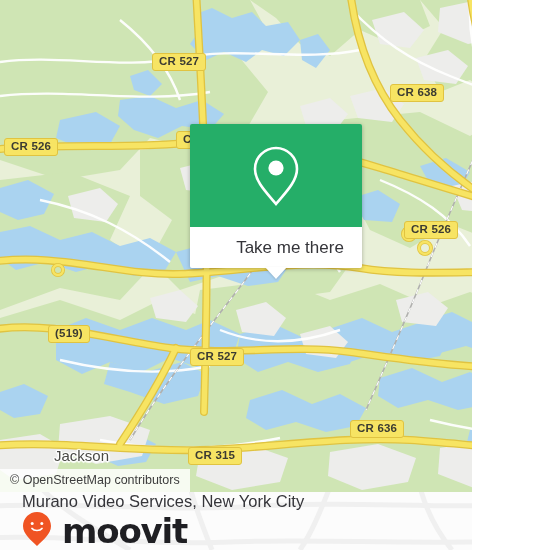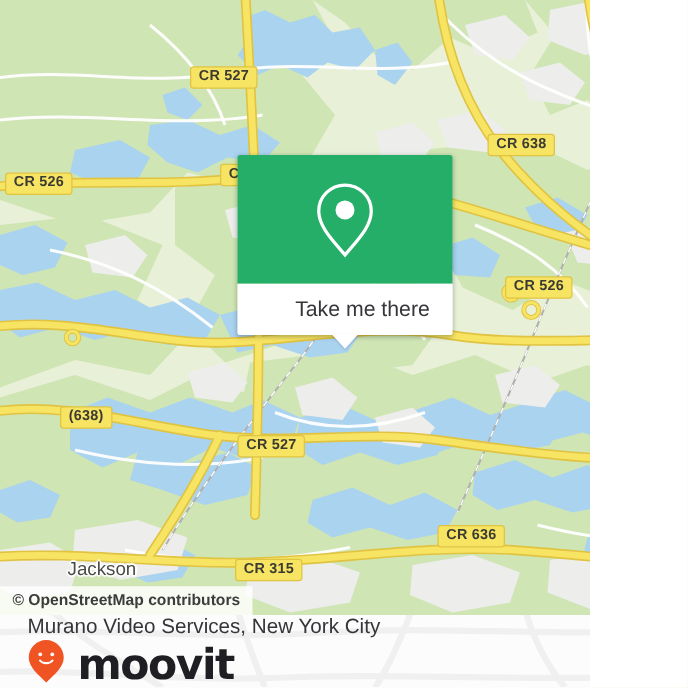--- a/index.html
+++ b/index.html
@@ -63,21 +63,20 @@
   #attribution {
     position: absolute;
     left: 0;
     bottom: 0;
     background: rgba(255,255,255,0.82);
     color: #3c3c3c;
     font-size: 12.5px;
     font-family: "Liberation Sans", sans-serif;
     padding: 4px 10px 5px 10px;
     white-space: nowrap;
-    font-weight: bold;
   }
 
   
   #info-card {
     position: absolute;
     left: 190px;
     top: 124px;
     width: 172px;
     box-shadow: 0 1px 4px rgba(0,0,0,0.28);
     border-radius: 2px;
@@ -310,26 +309,26 @@
         </g>
         <g fill="none" stroke="#f7e463" stroke-width="2.4">
           <circle cx="409" cy="234" r="6"></circle>
           <circle cx="425" cy="248" r="6"></circle>
           <circle cx="58" cy="270" r="5"></circle>
         </g>
       </g>
     </svg>
 
     <div class="shield" style="left:152px; top:53px;">CR 527</div>
-    <div class="shield" style="left:390px; top:107px;">CR 638</div>
+    <div class="shield" style="left:390px; top:84px;">CR 638</div>
     <div class="shield" style="left:4px;   top:138px;">CR 526</div>
     <div class="shield" style="left:176px; top:131px;">CR</div>
     <div class="shield" style="left:404px; top:221px;">CR 526</div>
     <div class="shield" style="left:509px; top:265px;">CR 526</div>
-    <div class="shield" style="left:48px;  top:325px;">(638)</div>
+    <div class="shield" style="left:48px;  top:325px;">(519)</div>
     <div class="shield" style="left:190px; top:348px;">CR 527</div>
     <div class="shield" style="left:515px; top:363px;">CR 636</div>
     <div class="shield" style="left:350px; top:420px;">CR 636</div>
     <div class="shield" style="left:188px; top:447px;">CR 315</div>
 
     <div class="place-label" style="left:54px; top:425px;">Jackson</div>
 
     <div id="info-card">
       <div id="card-head">
         <span>

